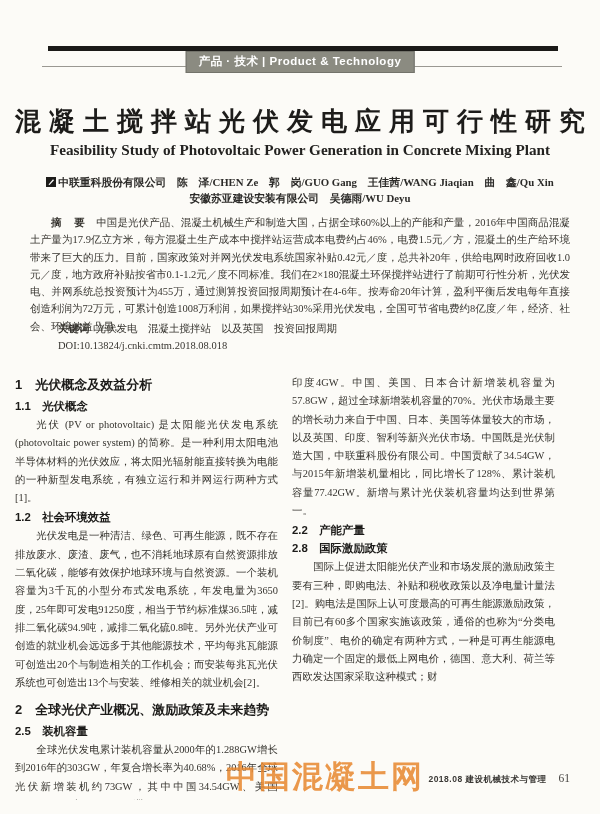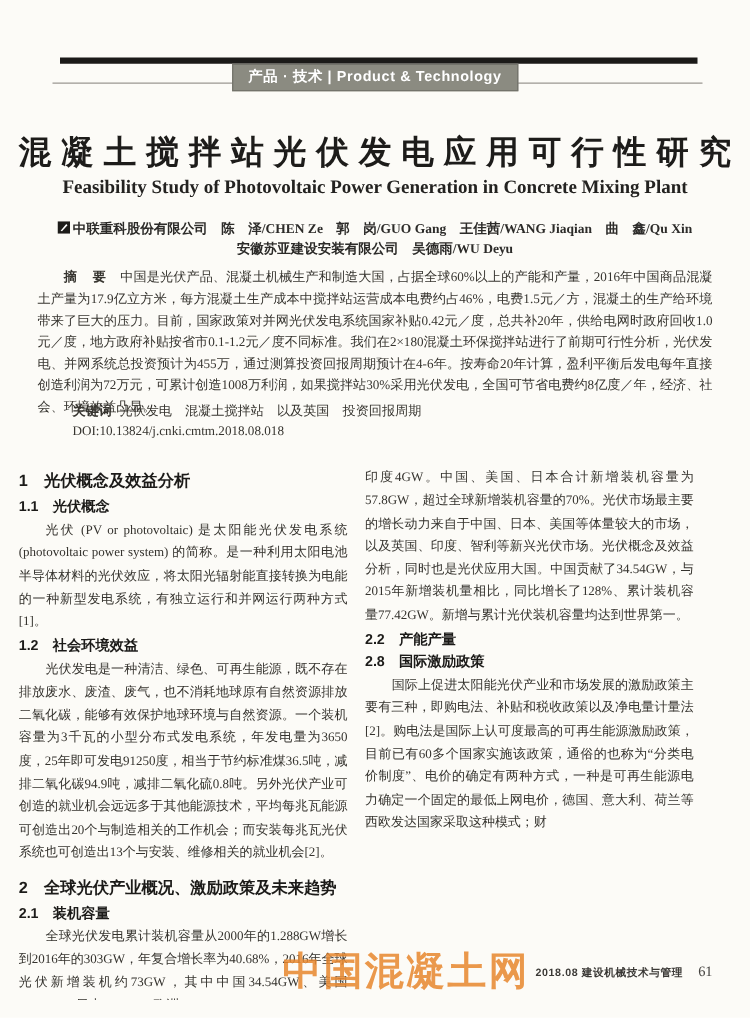--- a/index.html
+++ b/index.html
@@ -112,25 +112,25 @@
   <p class="doi">DOI:10.13824/j.cnki.cmtm.2018.08.018</p>
 
   <div class="columns">
     <div class="col">
       <div class="h1 first">1　光伏概念及效益分析</div>
       <div class="h2">1.1　光伏概念</div>
       <p>光伏 (PV or photovoltaic) 是太阳能光伏发电系统 (photovoltaic power system) 的简称。是一种利用太阳电池半导体材料的光伏效应，将太阳光辐射能直接转换为电能的一种新型发电系统，有独立运行和并网运行两种方式[1]。</p>
       <div class="h2">1.2　社会环境效益</div>
       <p>光伏发电是一种清洁、绿色、可再生能源，既不存在排放废水、废渣、废气，也不消耗地球原有自然资源排放二氧化碳，能够有效保护地球环境与自然资源。一个装机容量为3千瓦的小型分布式发电系统，年发电量为3650度，25年即可发电91250度，相当于节约标准煤36.5吨，减排二氧化碳94.9吨，减排二氧化硫0.8吨。另外光伏产业可创造的就业机会远远多于其他能源技术，平均每兆瓦能源可创造出20个与制造相关的工作机会；而安装每兆瓦光伏系统也可创造出13个与安装、维修相关的就业机会[2]。</p>
       <div class="h1">2　全球光伏产业概况、激励政策及未来趋势</div>
-      <div class="h2">2.1　装机容量</div>
+      <div class="h2">2.5　装机容量</div>
       <p>全球光伏发电累计装机容量从2000年的1.288GW增长到2016年的303GW，年复合增长率为40.68%，2016年全球光伏新增装机约73GW，其中中国34.54GW、美国14.1GW、日本8.6GW、欧洲6.9GW、</p>
     </div>
     <div class="col">
-      <p class="cont">印度4GW。中国、美国、日本合计新增装机容量为57.8GW，超过全球新增装机容量的70%。光伏市场最主要的增长动力来自于中国、日本、美国等体量较大的市场，以及英国、印度、智利等新兴光伏市场。光伏概念及效益分析，同时也是光伏应用大国。中国贡献了34.54GW，与2015年新增装机量相比，同比增长了128%、累计装机容量77.42GW。新增与累计光伏装机容量均达到世界第一。</p>
+      <p class="cont">印度4GW。中国、美国、日本合计新增装机容量为57.8GW，超过全球新增装机容量的70%。光伏市场最主要的增长动力来自于中国、日本、美国等体量较大的市场，以及英国、印度、智利等新兴光伏市场。中国既是光伏制造大国，中联重科股份有限公司。中国贡献了34.54GW，与2015年新增装机量相比，同比增长了128%、累计装机容量77.42GW。新增与累计光伏装机容量均达到世界第一。</p>
       <div class="h2">2.2　产能产量</div>
       <div class="h2">2.8　国际激励政策</div>
       <p>国际上促进太阳能光伏产业和市场发展的激励政策主要有三种，即购电法、补贴和税收政策以及净电量计量法[2]。购电法是国际上认可度最高的可再生能源激励政策，目前已有60多个国家实施该政策，通俗的也称为“分类电价制度”、电价的确定有两种方式，一种是可再生能源电力确定一个固定的最低上网电价，德国、意大利、荷兰等西欧发达国家采取这种模式；财</p>
     </div>
   </div>
 
   <div class="watermark">中国混凝土网</div>
 
   <div class="pageinfo">
     <span class="journal">2018.08 建设机械技术与管理</span><span class="pagenum">61</span>

